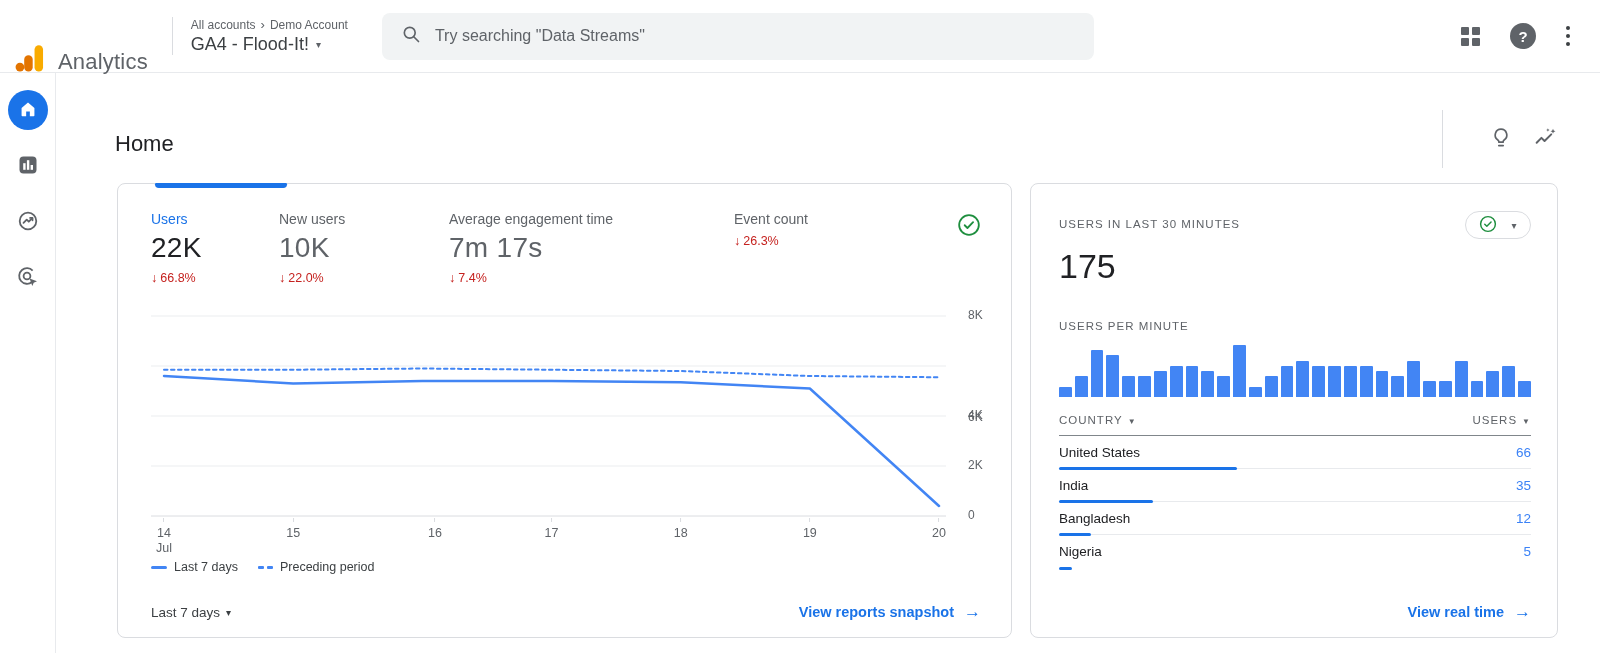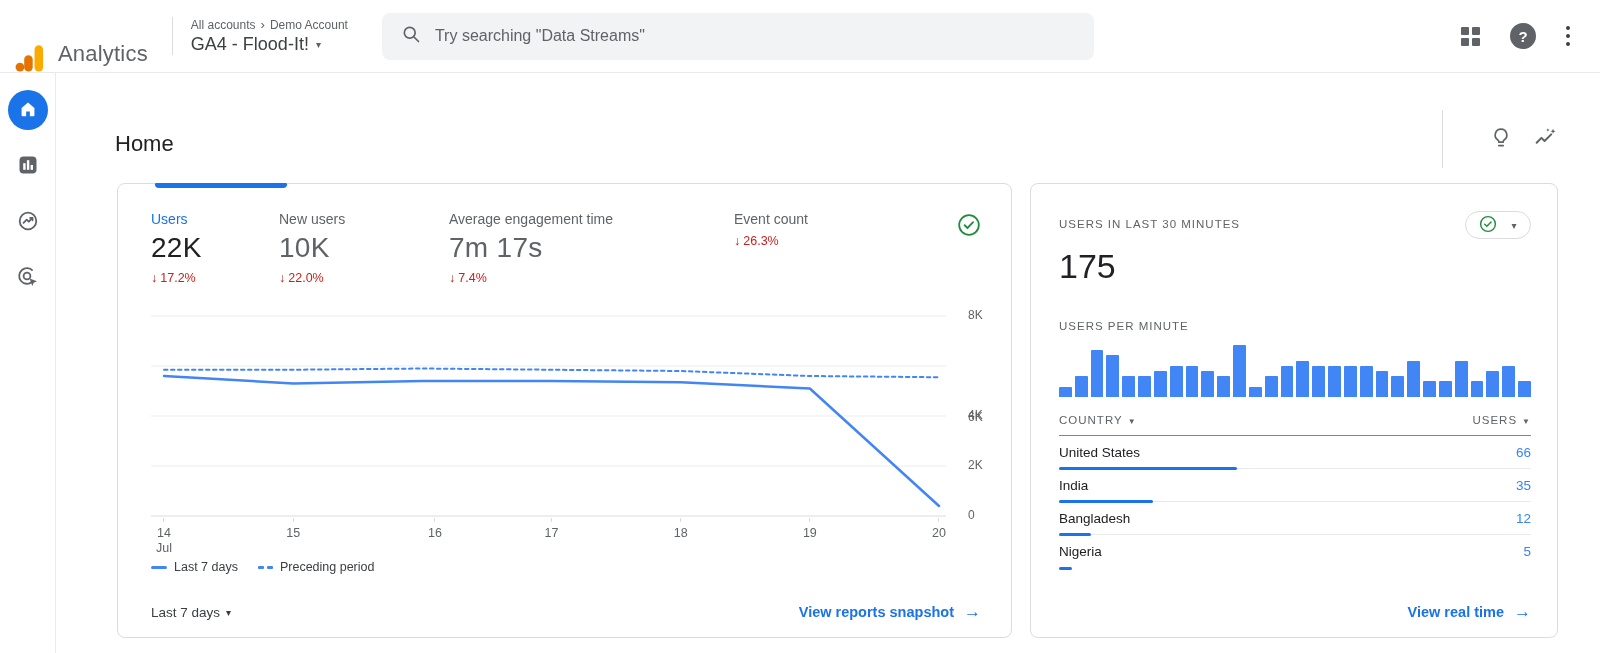--- a/index.html
+++ b/index.html
@@ -2,21 +2,21 @@
 <html><head>
 <meta charset="utf-8">
 <style>
   * { margin:0; padding:0; box-sizing:border-box; }
   html,body { width:1600px; height:653px; overflow:hidden; background:#fff;
     font-family:"Liberation Sans", sans-serif; color:#202124; }
 
   
   .topbar { height:73px; display:flex; align-items:center; padding-left:14px;
     border-bottom:1px solid #e8eaed; background:#fff; }
-  .logo-area { display:flex; align-items:flex-start; cursor:pointer;margin-top:44px; }
+  .logo-area { display:flex; align-items:flex-end; cursor:pointer;margin-top:44px; }
   .logo-area svg { display:block; }
   .product-name { font-size:22px; color:#5f6368; margin-left:10px; letter-spacing:.2px; }
   .topbar-divider { width:1px; height:38px; background:#dadce0; margin:0 18px 0 24px; }
   .account-picker { display:flex; flex-direction:column; justify-content:center; cursor:pointer; }
   .breadcrumb { font-size:12px; color:#5f6368; display:flex; align-items:center; gap:5px; }
   .breadcrumb .sep { font-size:13px; color:#5f6368; }
   .property-row { display:flex; align-items:center; margin-top:2px; }
   .property-name { font-size:18px; color:#3c4043; }
   .caret { font-size:10px; color:#5f6368; margin-left:7px; }
   .searchbar { margin-left:34px; width:712px; height:47px; background:#f1f3f4;
@@ -237,21 +237,21 @@
     <div class="cards">
 
       <section class="card overview">
         <div class="tab-indicator"></div>
 
         <div class="metrics">
           <div class="metric m0 selected">
             <div class="metric-label">Users</div>
             <div class="metric-value">22K</div>
             <div class="metric-delta">
-              <span class="arr">↓</span><span>17.2%</span>
+              <span class="arr">↓</span><span>66.8%</span>
             </div>
           </div>
           <div class="metric m1">
             <div class="metric-label">New users</div>
             <div class="metric-value">10K</div>
             <div class="metric-delta">
               <span class="arr">↓</span><span>22.0%</span>
             </div>
           </div>
           <div class="metric m2">

